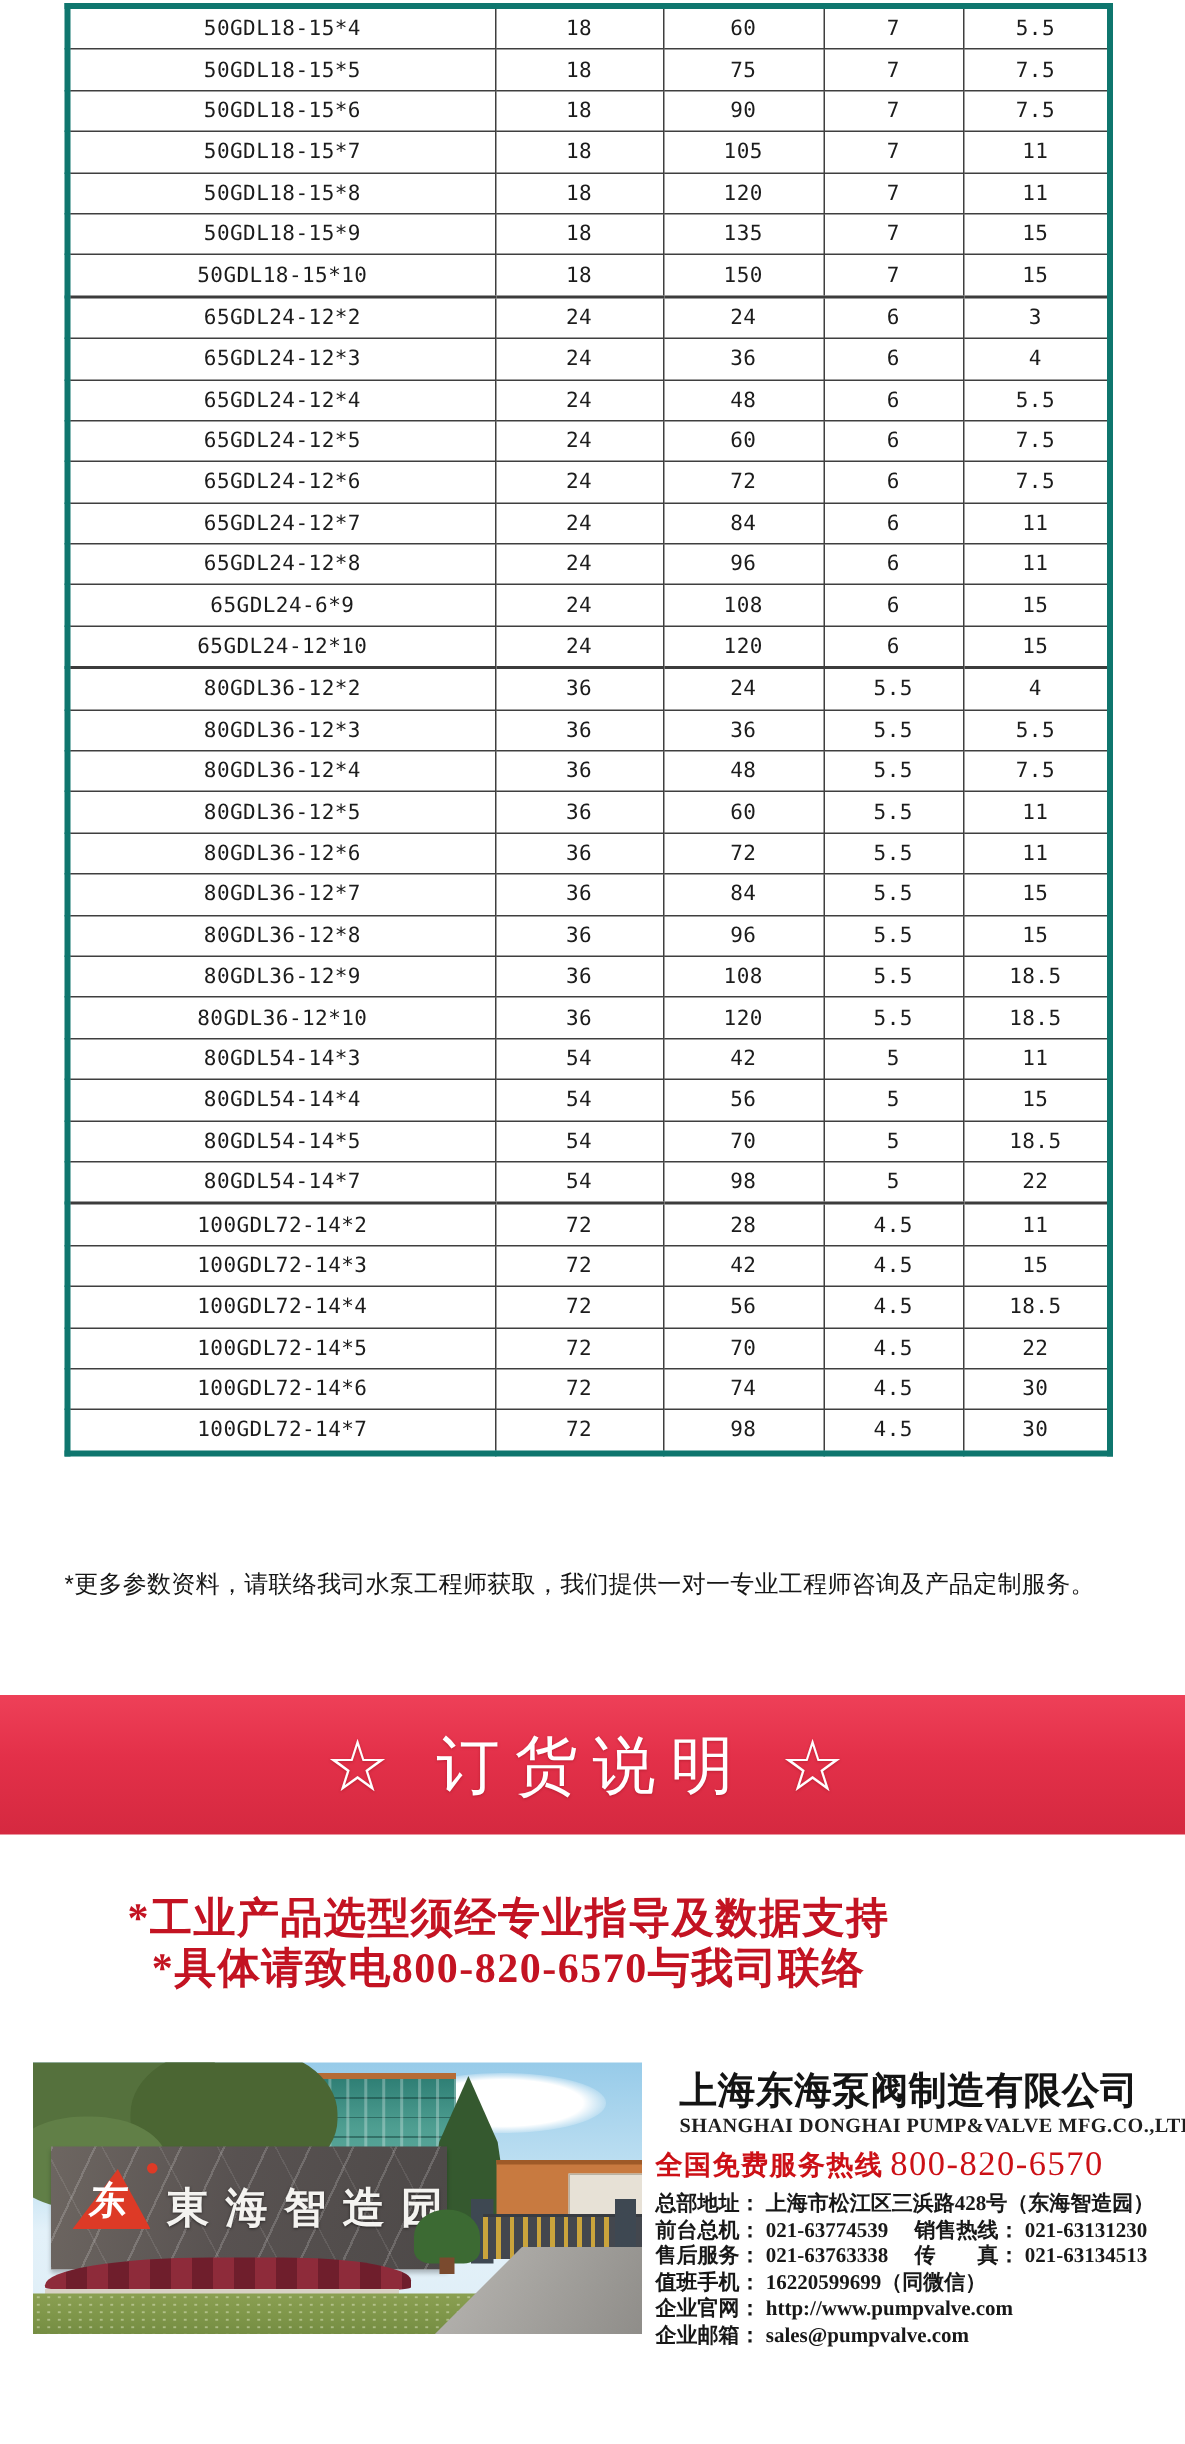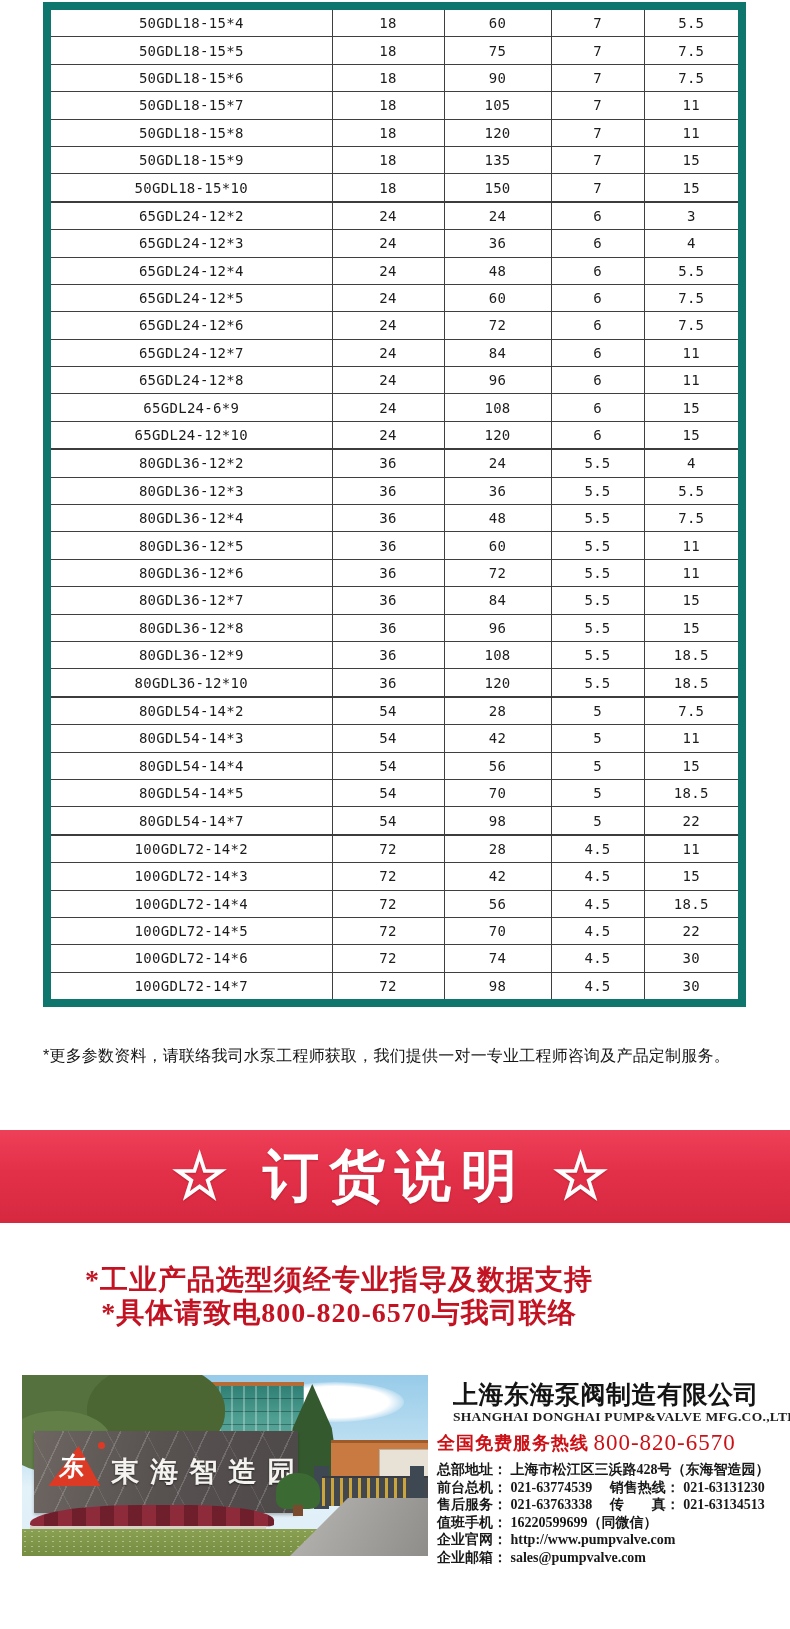--- a/index.html
+++ b/index.html
@@ -1,33 +1,33 @@
 <!DOCTYPE html>
 <html><head>
 <meta charset="utf-8">
 <style>
   html,body{margin:0;padding:0;}
   body{width:790px;height:1629px;background:#ffffff;font-family:"Liberation Sans",sans-serif;position:relative;overflow:hidden;}
   .page{position:absolute;inset:0;background:#fff;}
 
   
   table.spec{position:absolute;left:43px;top:2px;width:695px;border-collapse:collapse;table-layout:fixed;
-    border:8px solid #0f766e;}
+    border:4px solid #0f766e;}
   table.spec td{border:1px solid #3f3f3f;height:26.4px;padding:0;text-align:center;vertical-align:middle;
     font-family:"DejaVu Sans Mono",monospace;font-size:14px;color:#1c1c1c;letter-spacing:0.3px;white-space:nowrap;overflow:hidden;}
   table.spec tr.group-start td{border-top:2px solid #3c3c3c;}
 
   
   .note{position:absolute;left:43px;top:1046px;width:720px;font-size:16px;color:#161616;letter-spacing:0.2px;}
 
   
   .banner{position:absolute;left:0;top:1130px;width:790px;height:93px;
     background:linear-gradient(180deg,#ee4058 0%,#e33049 45%,#d52940 100%);
     display:flex;align-items:center;justify-content:center;}
-  .banner-title{color:#ffffff;font-size:56px;font-weight:700;letter-spacing:10px;text-shadow:0 1px 2px rgba(120,0,15,.35);}
+  .banner-title{color:#ffffff;font-size:42px;font-weight:400;letter-spacing:10px;text-shadow:0 1px 2px rgba(120,0,15,.35);}
 
   
   .notice{position:absolute;left:0;top:1263px;width:678px;text-align:center;
     font-family:"Liberation Serif",serif;font-weight:900;color:#c31322;font-size:28px;line-height:33px;letter-spacing:1px;}
   .notice .line{white-space:nowrap;}
 
   
   .photo{position:absolute;left:22px;top:1375px;width:406px;height:181px;overflow:hidden;
     background:linear-gradient(180deg,#97cbe9 0%,#bfe0f2 40%,#e3f1f9 62%,#dfeef7 100%);}
   .photo *{position:absolute;}
@@ -271,27 +271,20 @@
           <td>5.5</td>
           <td>18.5</td>
         </tr>
         <tr>
           <td>80GDL36-12*10</td>
           <td>36</td>
           <td>120</td>
           <td>5.5</td>
           <td>18.5</td>
         </tr>
-        <tr class="group-start">
-          <td>80GDL54-14*2</td>
-          <td>54</td>
-          <td>28</td>
-          <td>5</td>
-          <td>7.5</td>
-        </tr>
         <tr>
           <td>80GDL54-14*3</td>
           <td>54</td>
           <td>42</td>
           <td>5</td>
           <td>11</td>
         </tr>
         <tr>
           <td>80GDL54-14*4</td>
           <td>54</td>

